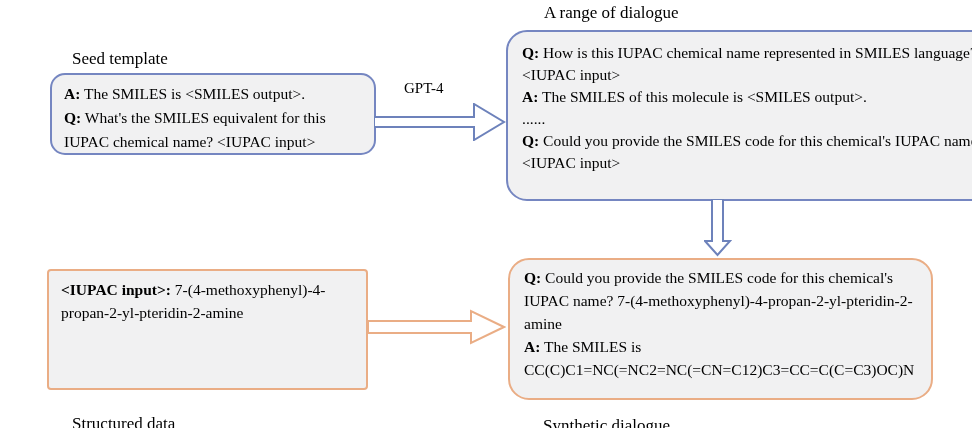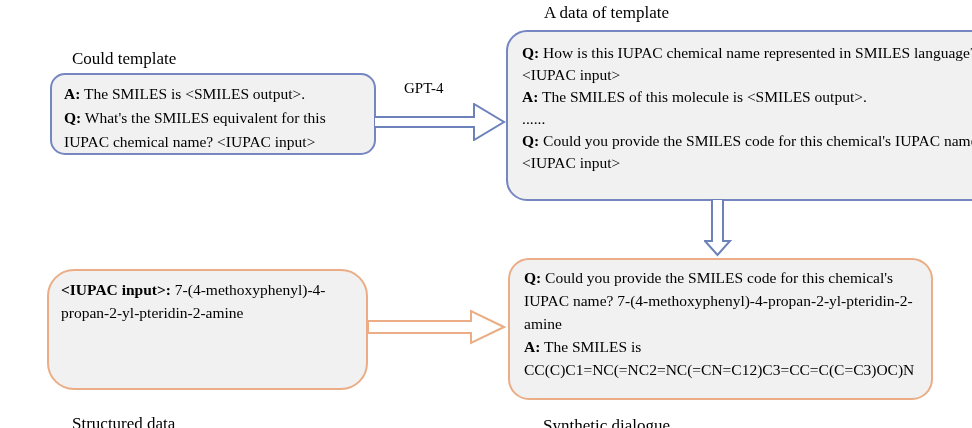--- a/index.html
+++ b/index.html
@@ -37,52 +37,52 @@
   #gpt4-label { left: 404px; top: 80px; font-size: 15px; }
 
   #range-label { left: 544px; top: 3px; }
   #range-box {
     left: 506px; top: 30px; width: 510px; height: 171px;
     border-radius: 21px; padding: 10px 14px 0 14px; line-height: 22px;
   }
 
   #structured-box {
     left: 47px; top: 269px; width: 321px; height: 121px;
-    border-radius: 27px; padding: 8px 12px 0 12px; line-height: 22.5px;
+    border-radius: 4px; padding: 8px 12px 0 12px; line-height: 22.5px;
   }
   #structured-label { left: 72px; top: 395px; margin-top: 19px; }
 
   #synthetic-box {
     left: 508px; top: 258px; width: 425px; height: 142px;
     border-radius: 21px; padding: 6px 14px 0 14px; line-height: 23px;
   }
   #synthetic-label { left: 543px; top: 416px; text-decoration: underline; }
 
   .arrow { position: absolute; }
   #gpt4-arrow { left: 374px; top: 103px; }
   #down-arrow { left: 704px; top: 199px; }
   #orange-arrow { left: 368px; top: 309px; }
 </style>
 </head>
 <body>
 
 <div class="canvas">
 
-  <div class="label" id="seed-label">Could template</div>
+  <div class="label" id="seed-label">Seed template</div>
   <div class="bubble blue-bubble" id="seed-box">
     <p><b>A:</b><span> The SMILES is &lt;SMILES output&gt;.</span></p>
     <p><b>Q:</b><span> What's the SMILES equivalent for this IUPAC chemical name? &lt;IUPAC input&gt;</span></p>
   </div>
 
   <div class="label" id="gpt4-label">GPT-4</div>
   <svg class="arrow" id="gpt4-arrow" width="132" height="38" viewBox="0 0 132 38">
     <polygon points="0,14 100,14 100,1 130,19 100,37 100,24 0,24" fill="#ffffff" stroke="#6d82bb" stroke-width="2" stroke-linejoin="miter"></polygon>
   </svg>
 
-  <div class="label" id="range-label">A data of template</div>
+  <div class="label" id="range-label">A range of dialogue</div>
   <div class="bubble blue-bubble" id="range-box">
     <p><b>Q:</b><span> How is this IUPAC chemical name represented in SMILES language? &lt;IUPAC input&gt;</span></p>
     <p><b>A:</b><span> The SMILES of this molecule is &lt;SMILES output&gt;.</span></p>
     <p><span>......</span></p>
     <p><b>Q:</b><span> Could you provide the SMILES code for this chemical's IUPAC name? &lt;IUPAC input&gt;</span></p>
   </div>
 
   <svg class="arrow" id="down-arrow" width="28" height="58" viewBox="0 0 28 58">
     <polygon points="8,0 19,0 19,42 26,42 13.5,56 1,42 8,42" fill="#ffffff" stroke="#6d82bb" stroke-width="2" stroke-linejoin="miter"></polygon>
   </svg>

